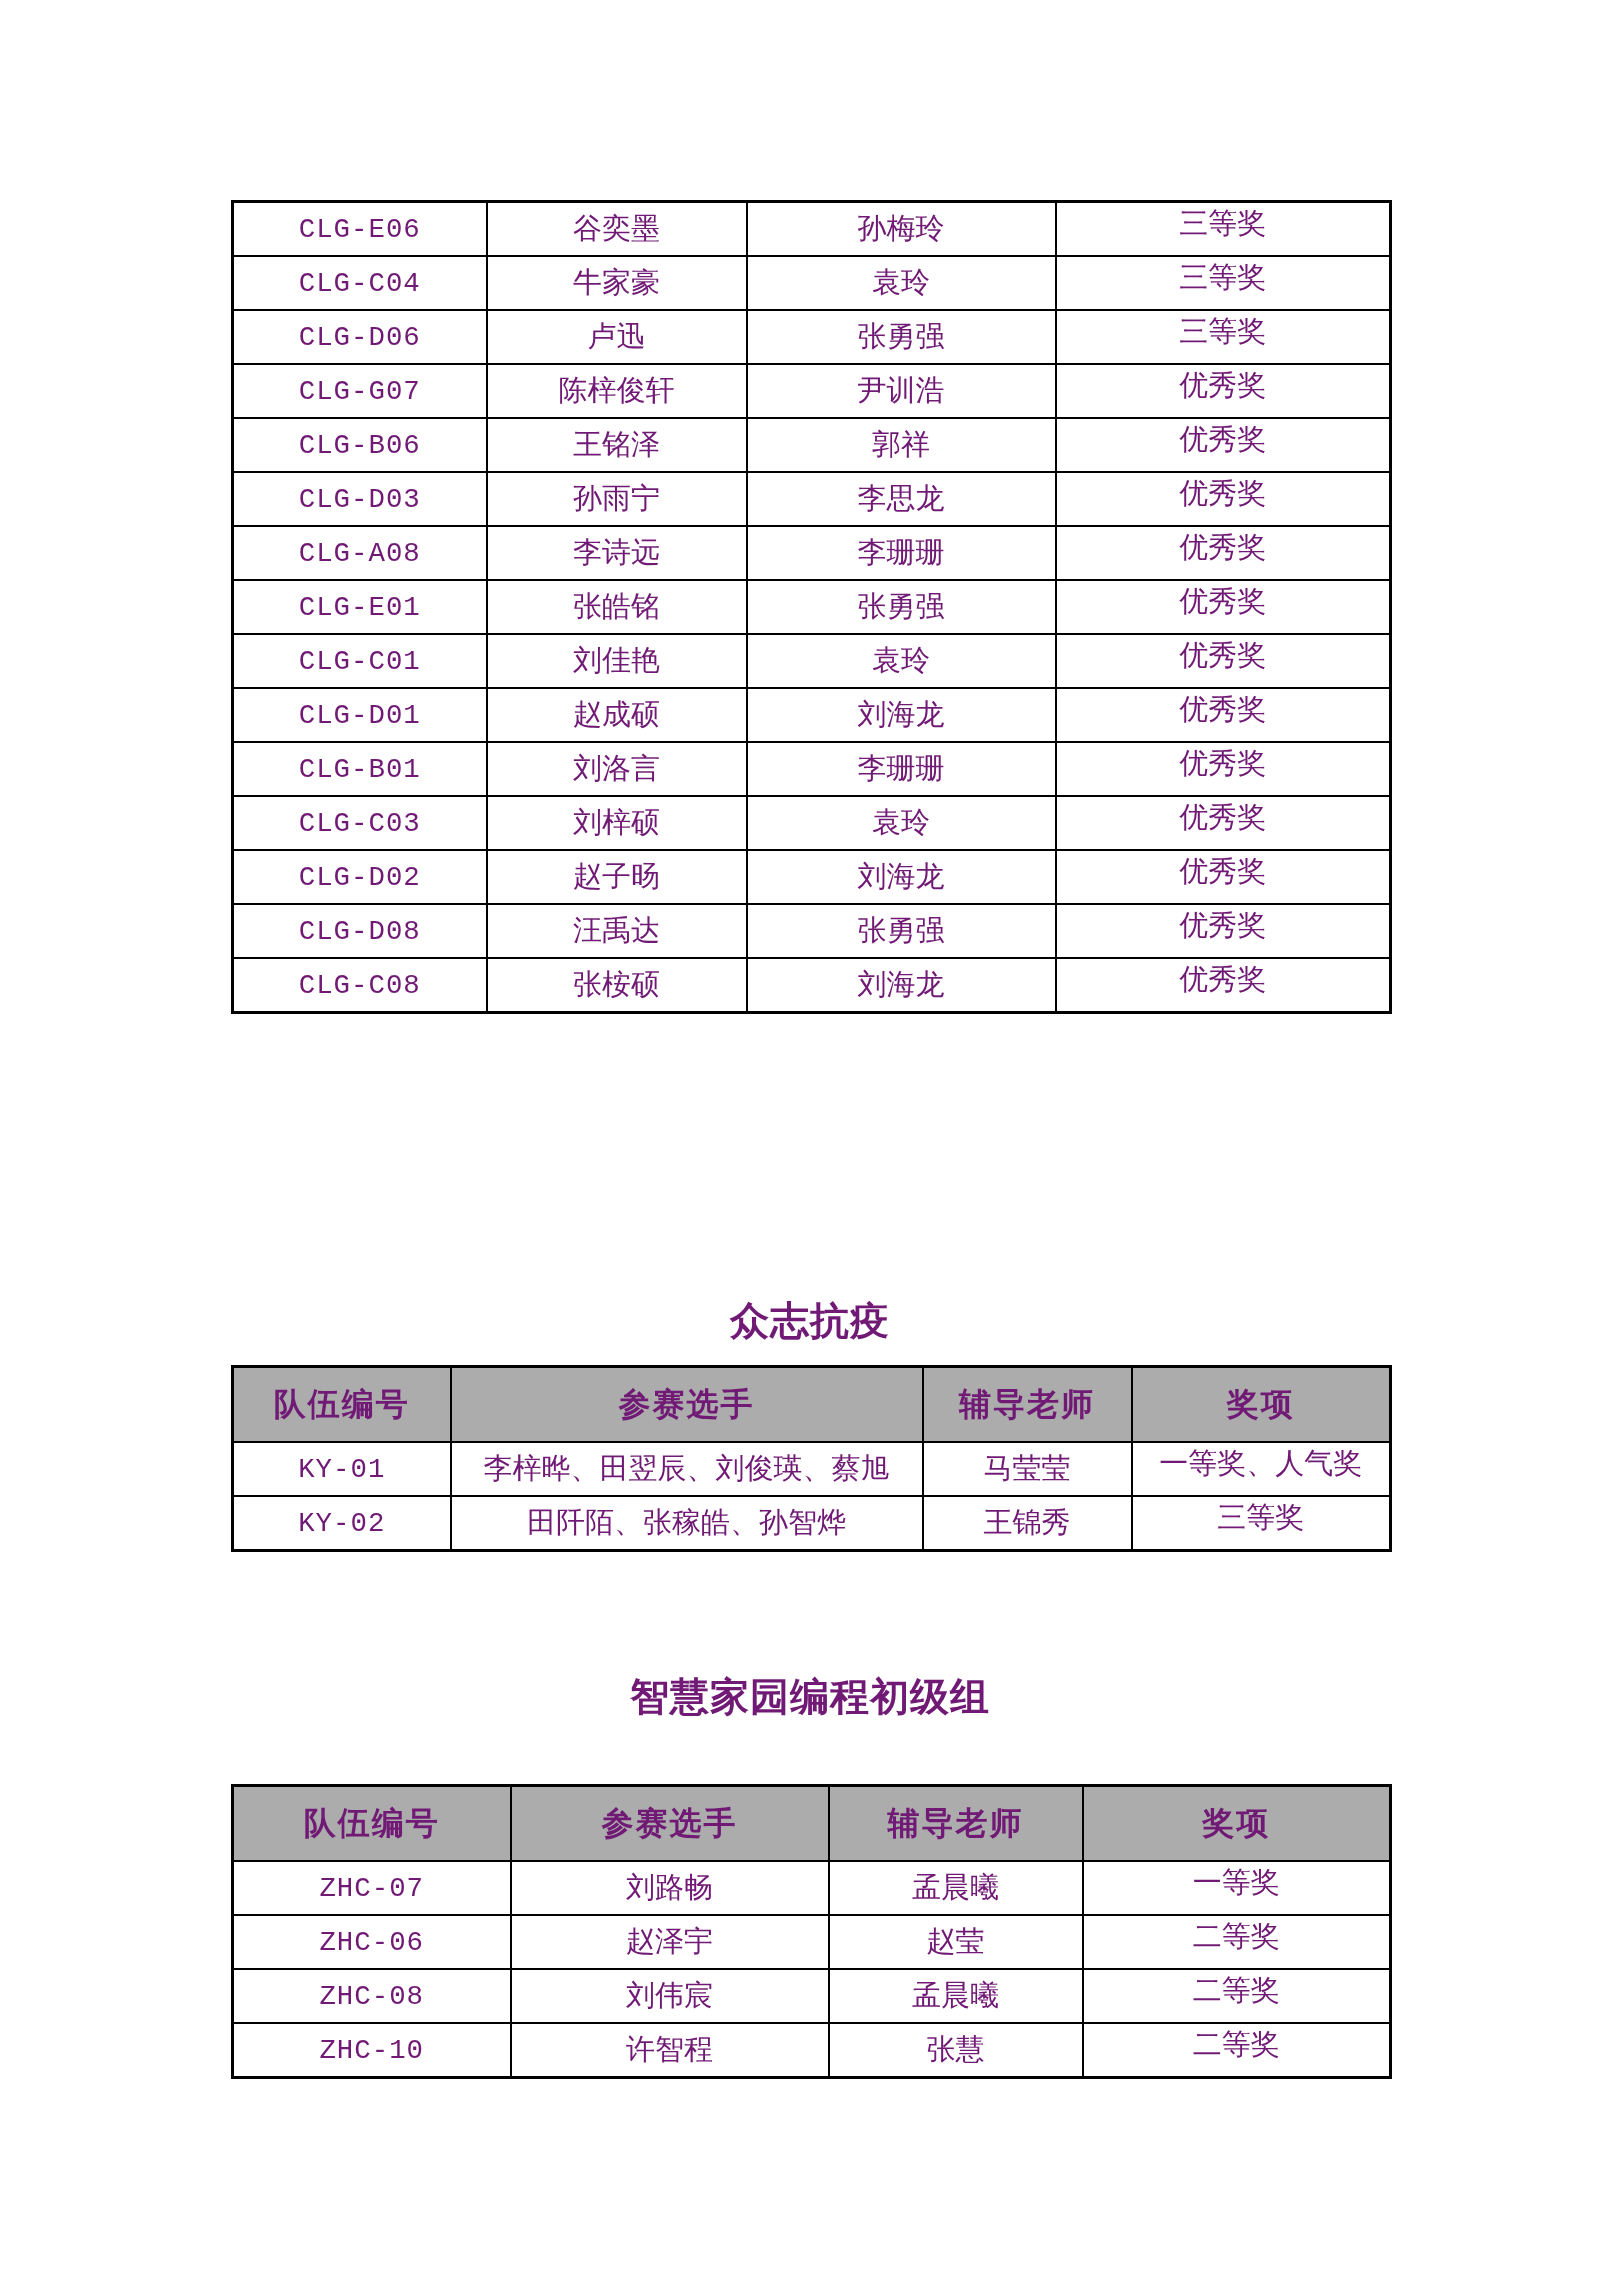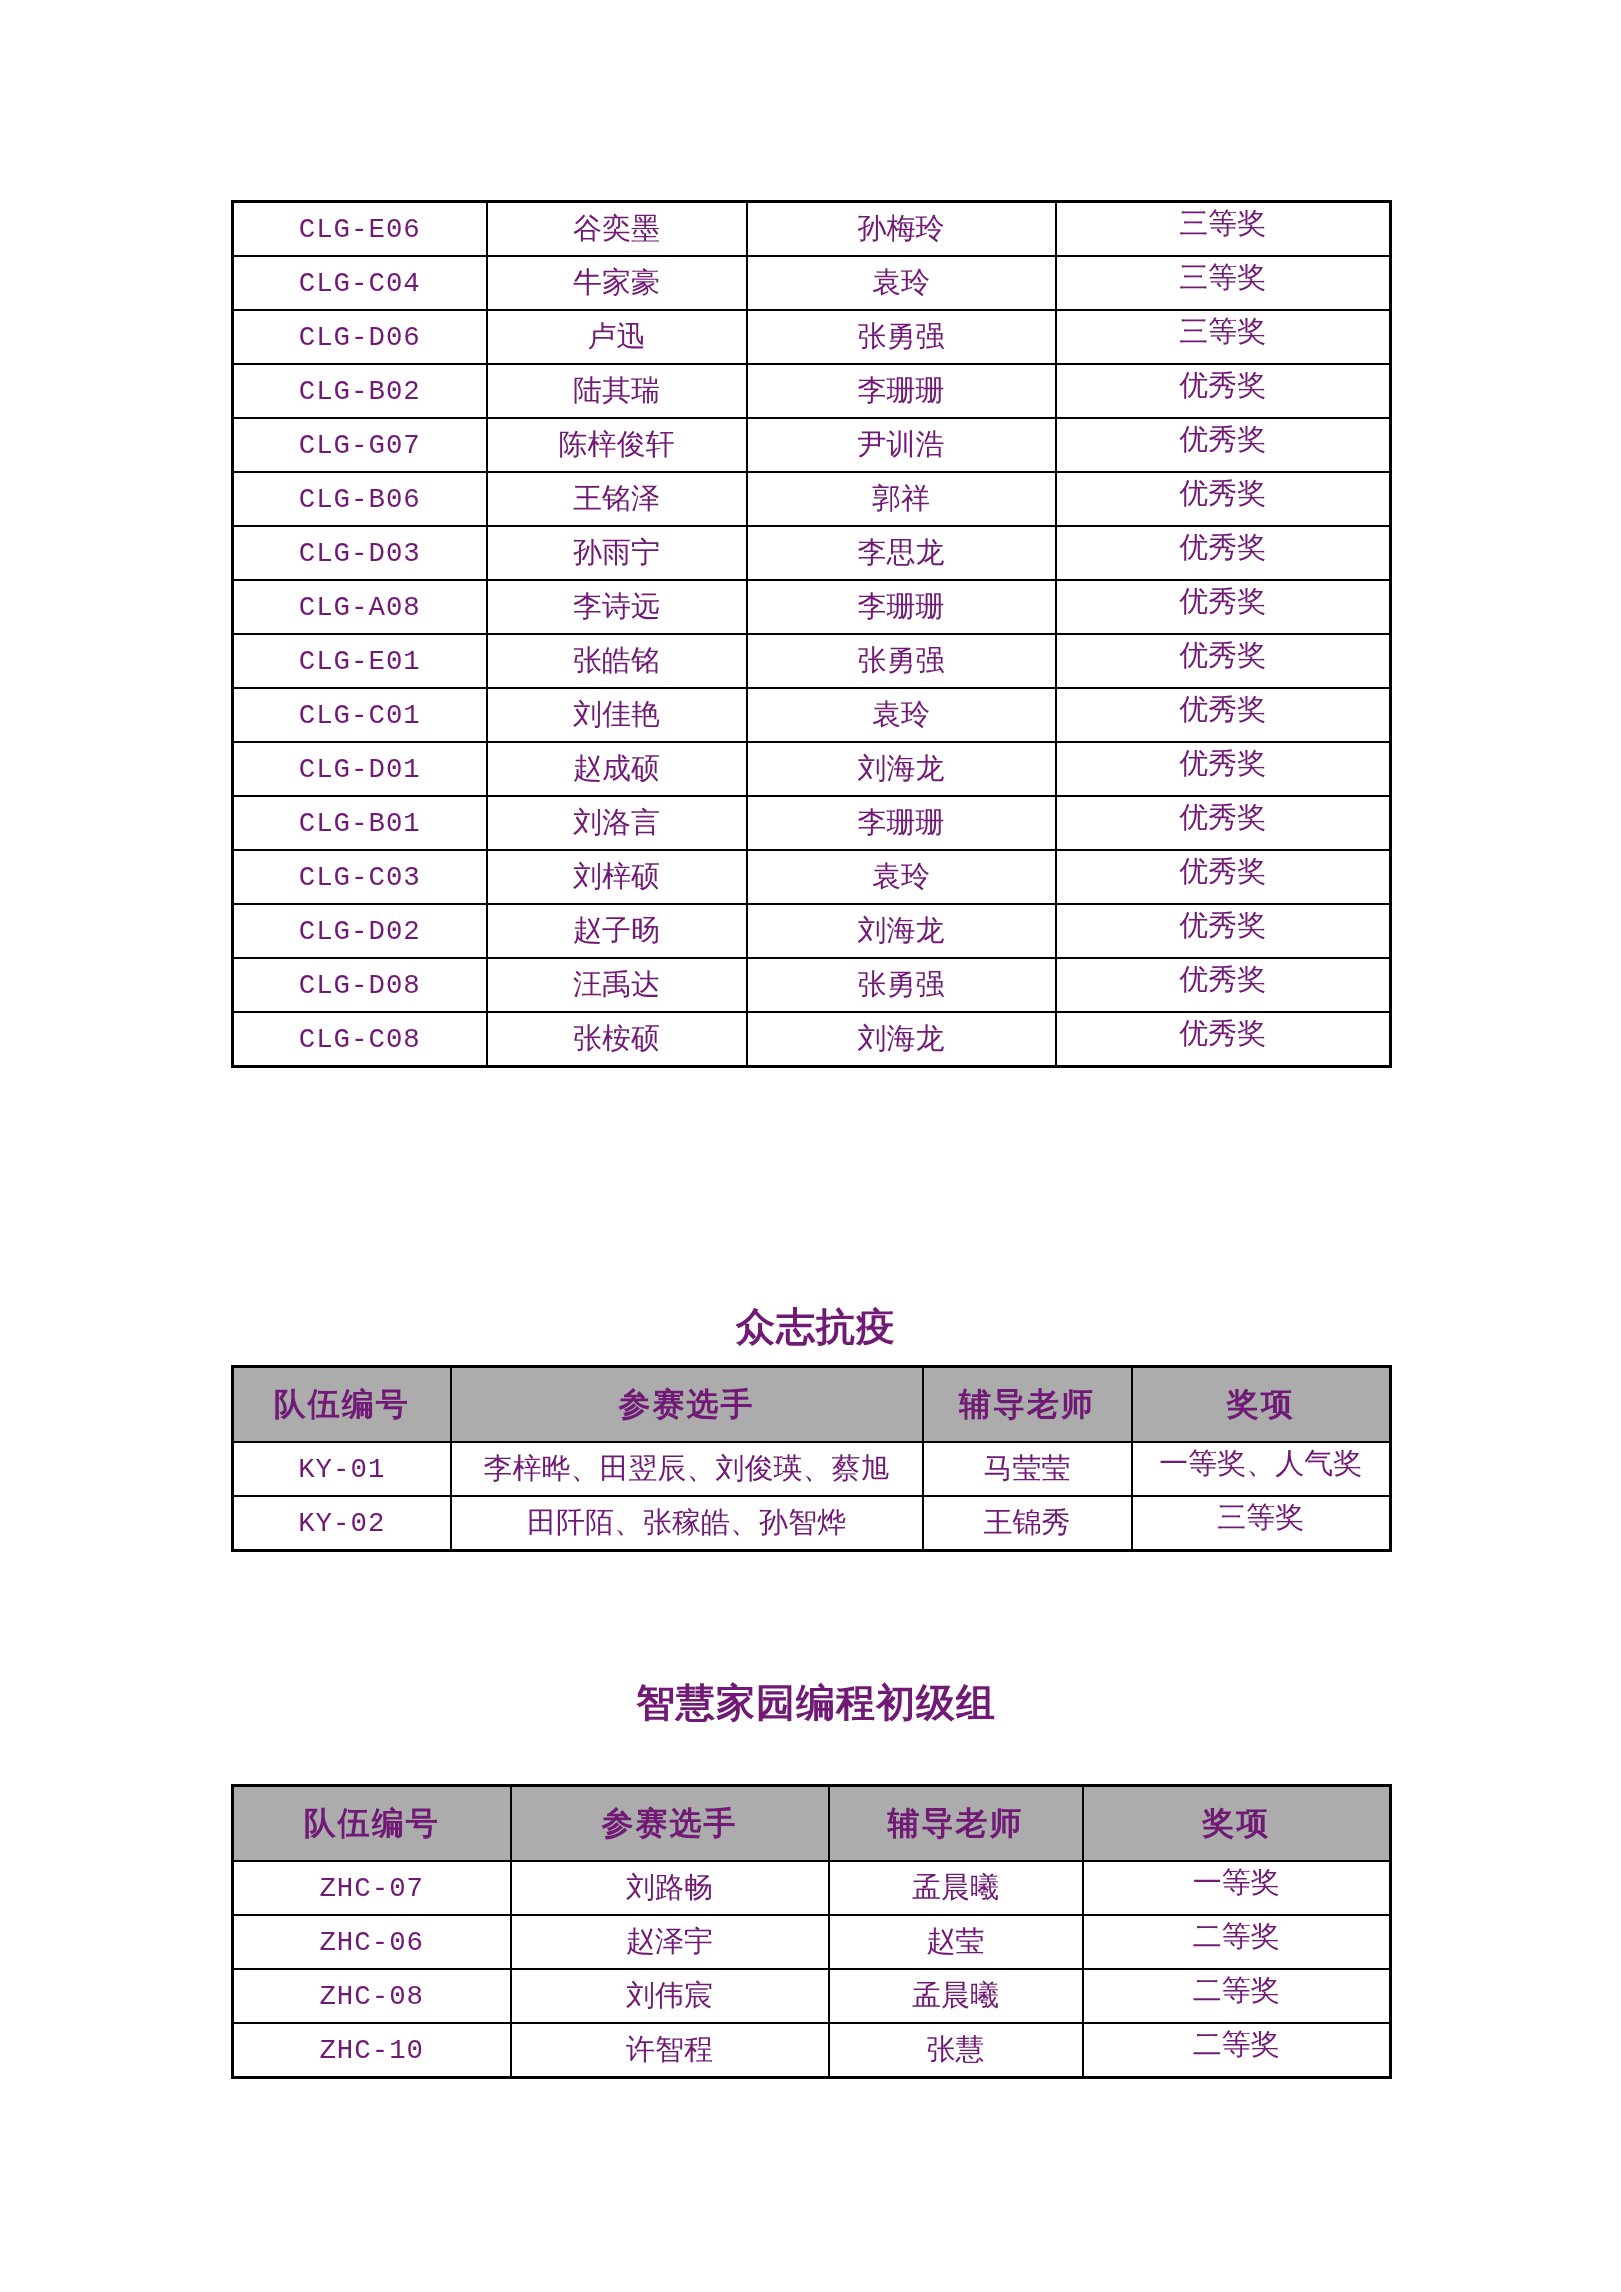--- a/index.html
+++ b/index.html
@@ -46,21 +46,21 @@
   }
   table.t td.award span{
     position:relative;
     top:-4.9px;
     display:inline-block;
   }
   .sec-title{
     position:absolute;
     left:231px;
     width:1158px;
-    margin:6px;
+    margin:0;
     text-align:center;
     font-family:"Liberation Sans","DejaVu Sans",sans-serif;
     font-weight:800;
     font-size:39px;
     line-height:47px;
     letter-spacing:1px;
   }
   #table-0{left:231px;top:200px;width:1158px;}
   #title-1{top:1297px;}
   #table-1{left:231px;top:1365px;width:1158px;}
@@ -92,26 +92,20 @@
           <td>袁玲</td>
           <td class="award"><span>三等奖</span></td>
         </tr>
         <tr>
           <td class="code">CLG-D06</td>
           <td>卢迅</td>
           <td>张勇强</td>
           <td class="award"><span>三等奖</span></td>
         </tr>
         <tr>
-          <td class="code">CLG-B02</td>
-          <td>陆其瑞</td>
-          <td>李珊珊</td>
-          <td class="award"><span>优秀奖</span></td>
-        </tr>
-        <tr>
           <td class="code">CLG-G07</td>
           <td>陈梓俊轩</td>
           <td>尹训浩</td>
           <td class="award"><span>优秀奖</span></td>
         </tr>
         <tr>
           <td class="code">CLG-B06</td>
           <td>王铭泽</td>
           <td>郭祥</td>
           <td class="award"><span>优秀奖</span></td>

